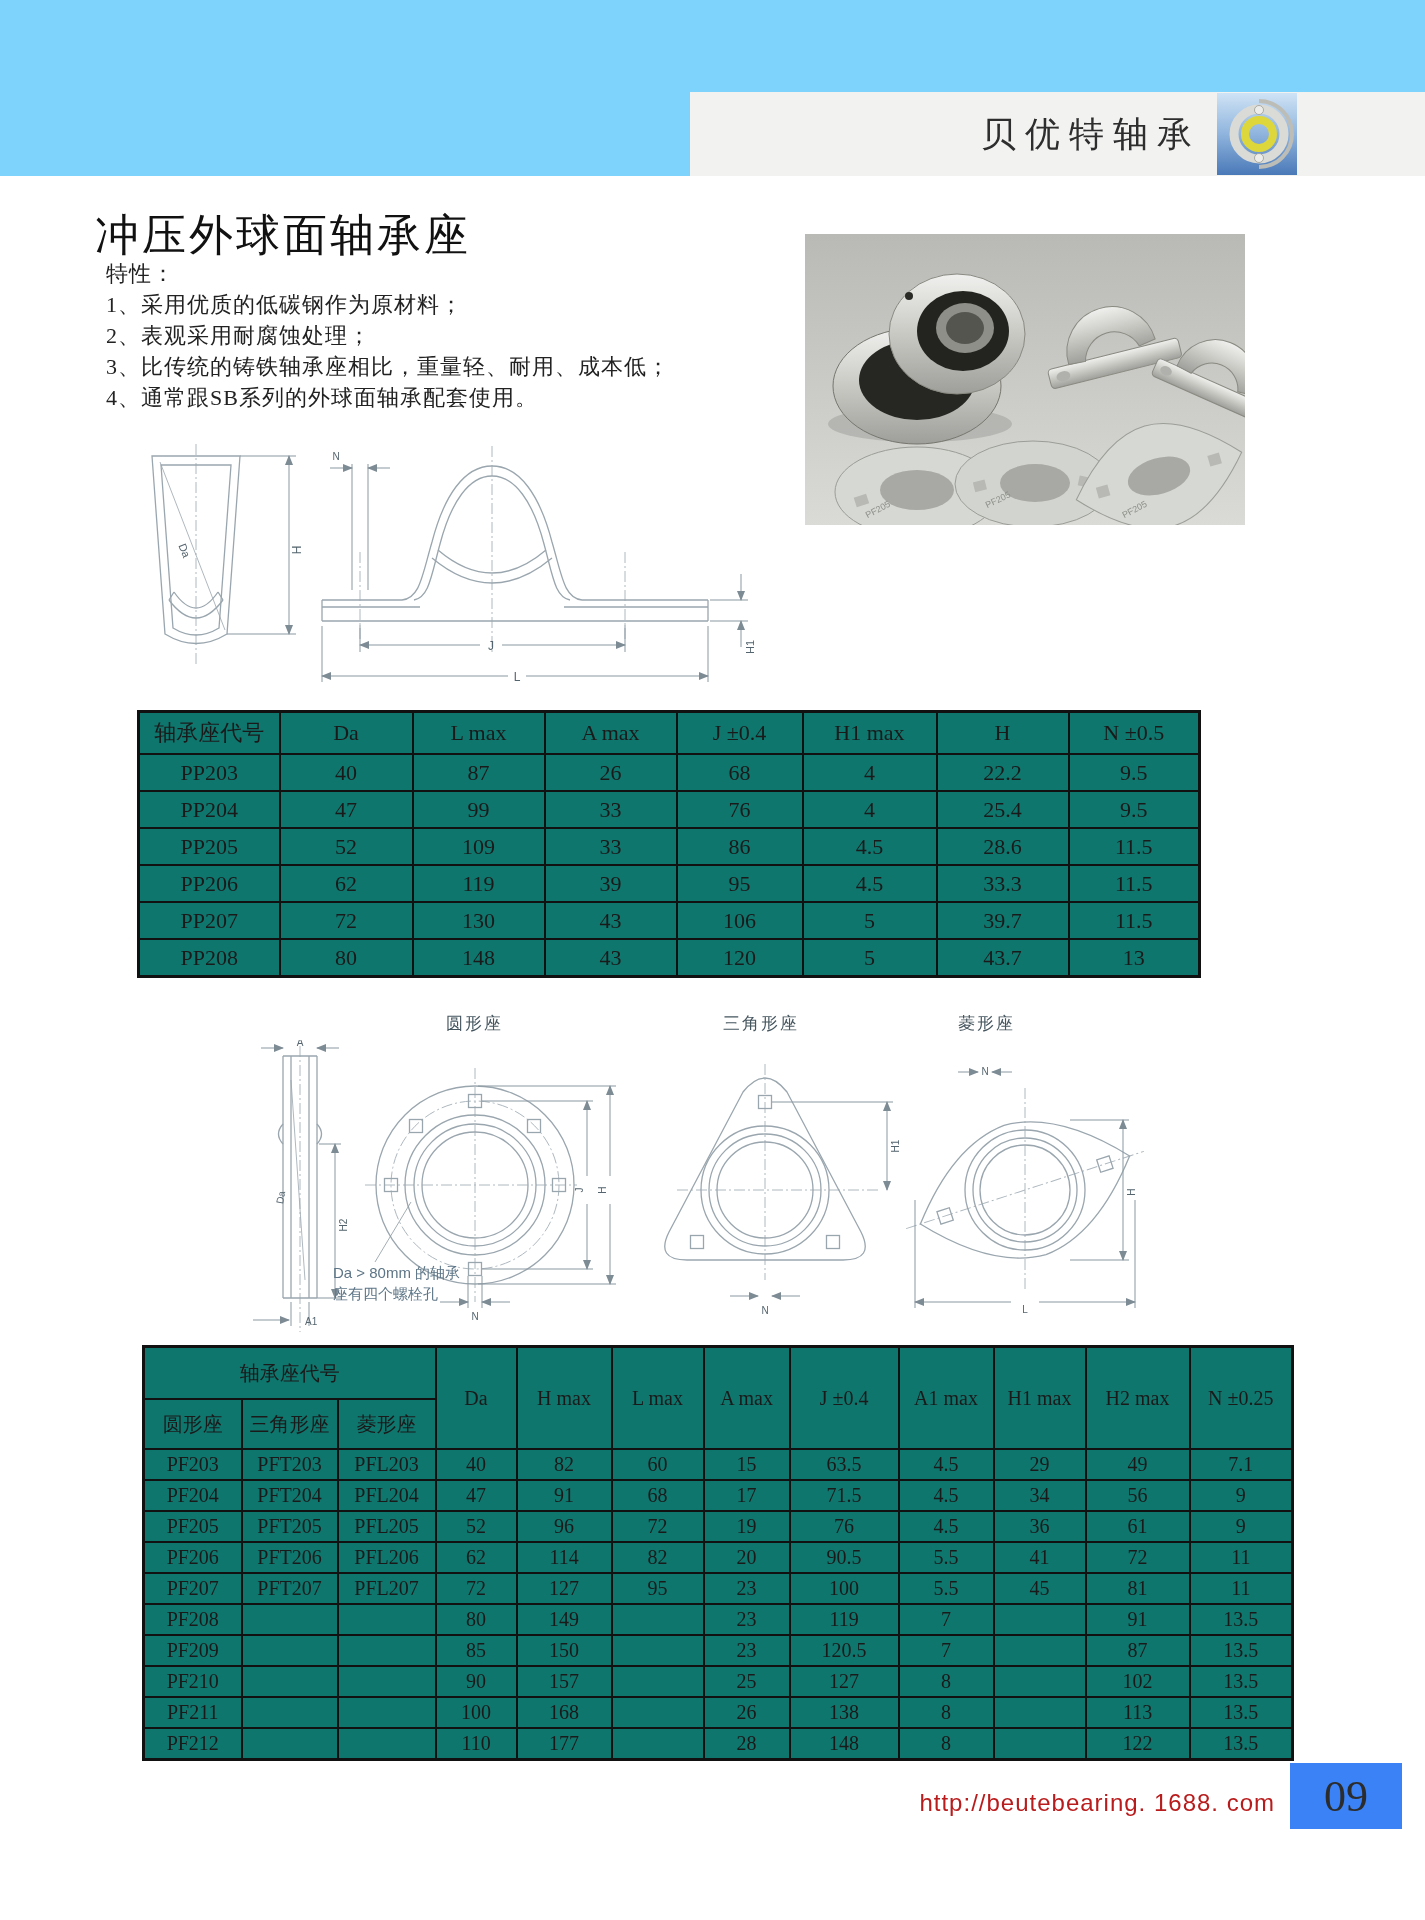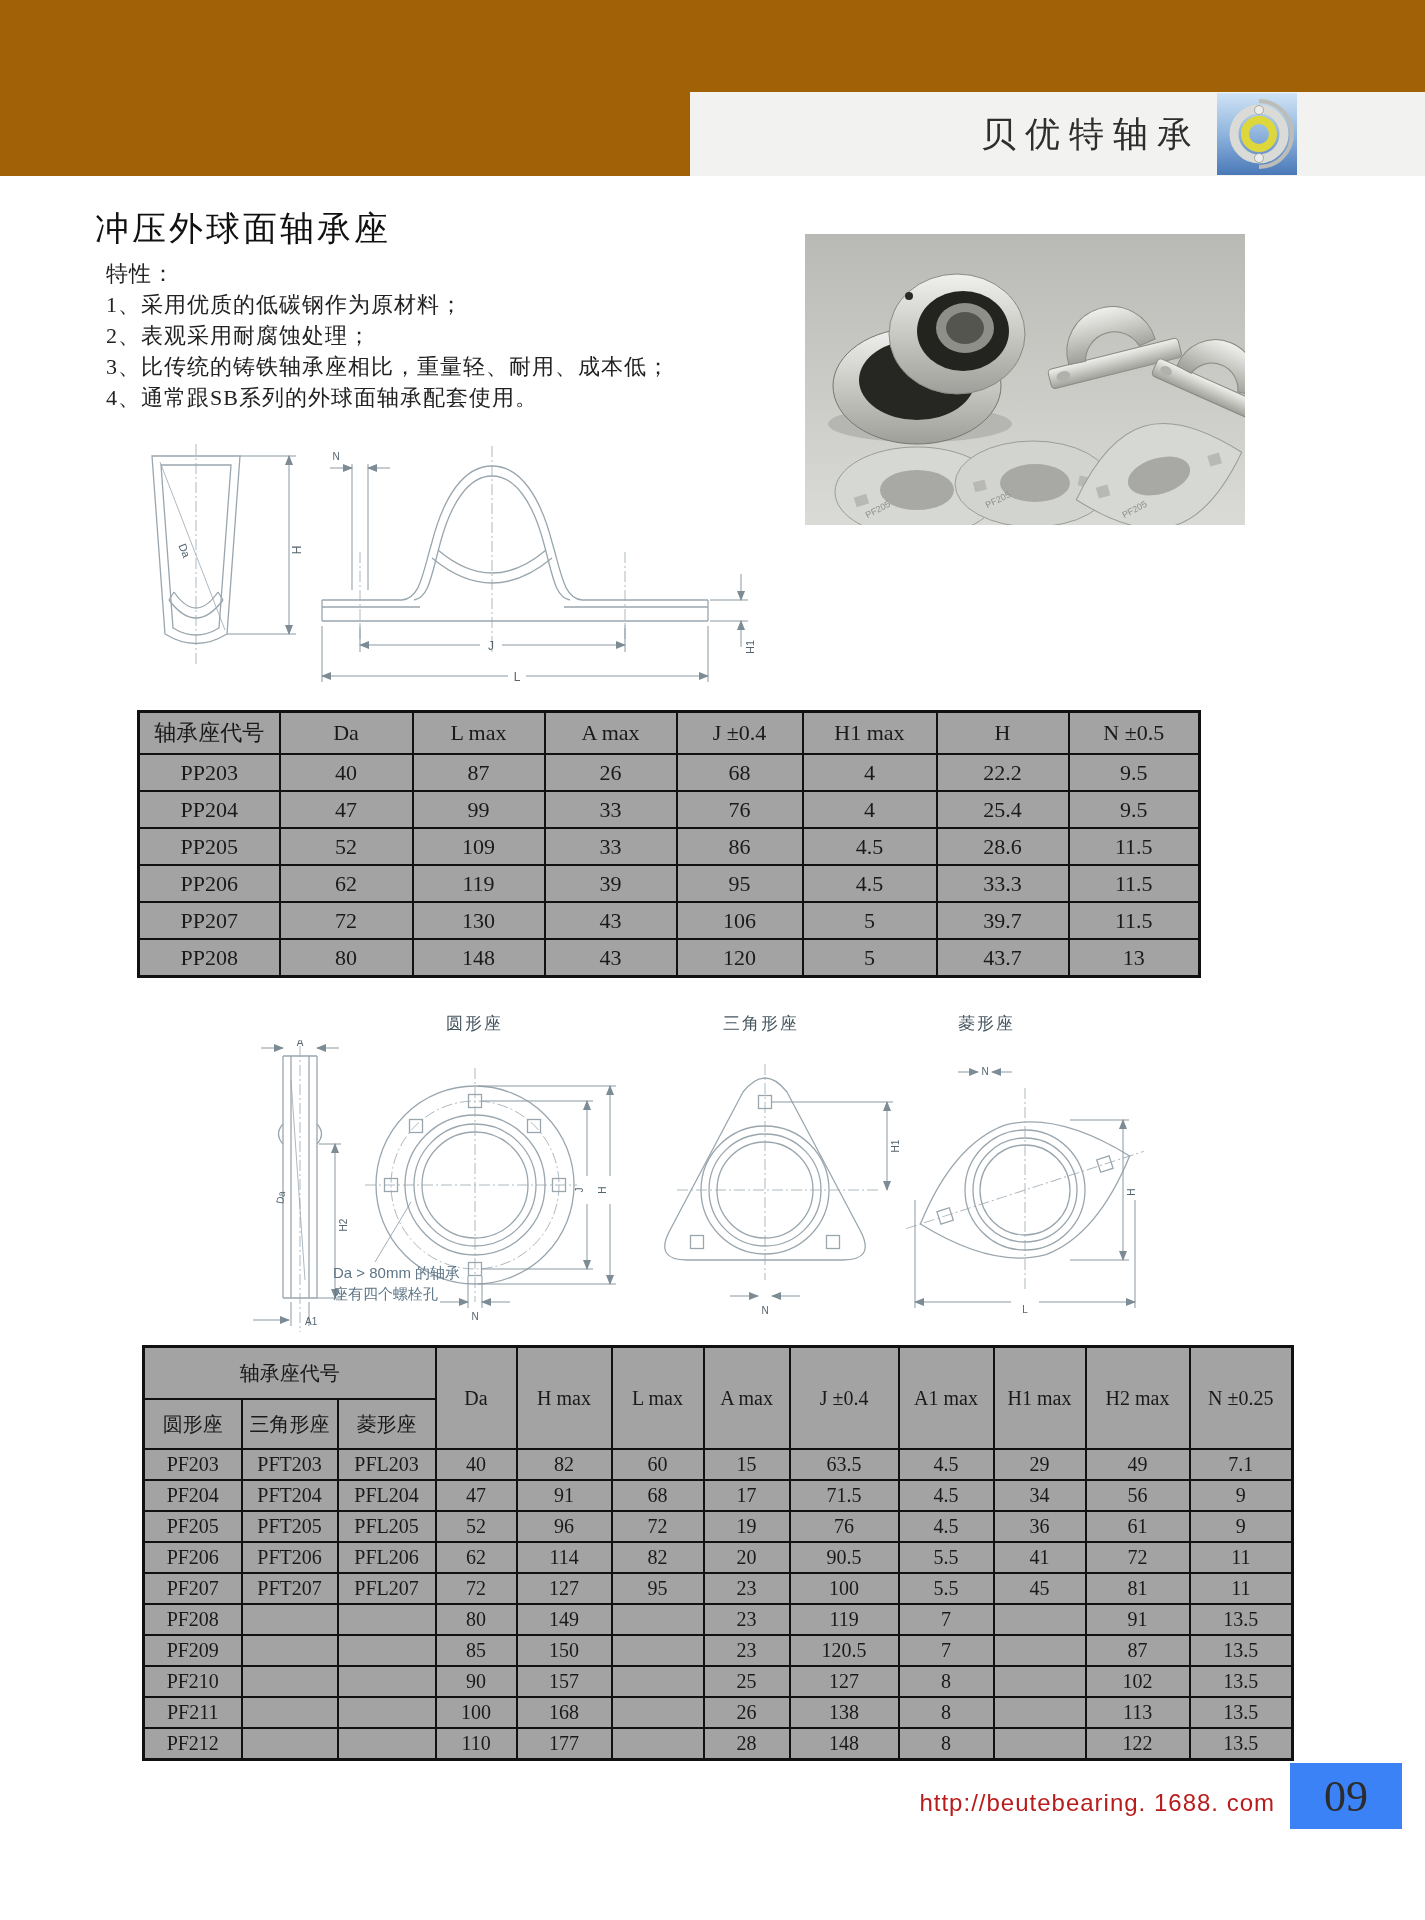--- a/index.html
+++ b/index.html
@@ -1,36 +1,36 @@
 <!DOCTYPE html>
 <html><head>
 <meta charset="utf-8">
 <style>
   html,body{margin:0;padding:0;background:#888;}
   .page{position:relative;width:1425px;height:1920px;background:#ffffff;overflow:hidden;
         font-family:"Liberation Serif","DejaVu Serif",serif;color:#1a1a1a;}
   
-  .top-band{position:absolute;left:0;top:0;width:1425px;height:176px;background:#a16207;}
+  .top-band{position:absolute;left:0;top:0;width:1425px;height:176px;background:#7dd3fc;}
   .brand-panel{position:absolute;left:690px;top:92px;width:735px;height:84px;background:#f2f2f1;
         display:flex;align-items:center;justify-content:flex-end;padding-right:128px;box-sizing:border-box;gap:16px;}
   .brand-text{font-size:35px;letter-spacing:9px;color:#2e2e2e;font-family:"Liberation Sans","DejaVu Sans",sans-serif;white-space:nowrap;}
   .brand-logo{width:80px;height:82px;display:block;}
   
-  .page-title{position:absolute;left:95px;top:206px;margin:0;font-weight:normal;font-size:34px;letter-spacing:3px;color:#111;}
+  .page-title{position:absolute;left:95px;top:206px;margin:0;font-weight:normal;font-size:44px;letter-spacing:3px;color:#111;}
   .features{position:absolute;left:106px;top:258px;font-size:22px;line-height:31px;letter-spacing:1px;color:#222;}
   
   .photo{position:absolute;left:805px;top:234px;width:440px;height:291px;}
   
   .drawing1{position:absolute;left:90px;top:440px;width:700px;height:265px;}
   .drawing2{position:absolute;left:225px;top:1040px;width:930px;height:300px;}
   .shape-label{position:absolute;top:1012px;font-size:17px;letter-spacing:2px;color:#46565f;
         font-family:"Liberation Sans","DejaVu Sans",sans-serif;}
   .sl-round{left:446px;} .sl-tri{left:723px;} .sl-diamond{left:958px;}
   
-  table{border-collapse:collapse;position:absolute;background:#a3a3a3;table-layout:fixed;}
+  table{border-collapse:collapse;position:absolute;background:#0f766e;table-layout:fixed;}
   th,td{border:2px solid #111;text-align:center;vertical-align:middle;font-weight:normal;padding:0;overflow:hidden;white-space:nowrap;}
   .t1{left:137px;top:710px;width:1061px;border:3px solid #111;font-size:22px;}
   .t1 thead th{height:40px;}
   .t1 td{height:35px;margin-top:8px;}
   .t2{left:142px;top:1345px;width:1149px;border:3px solid #111;font-size:20px;}
   .t2 thead tr.gh th{height:50px;}
   .t2 thead tr.sh th{height:48px;}
   .t2 td{height:29px;}
   
   .footer-url{position:absolute;left:830px;top:1789px;width:445px;text-align:right;font-size:24px;

